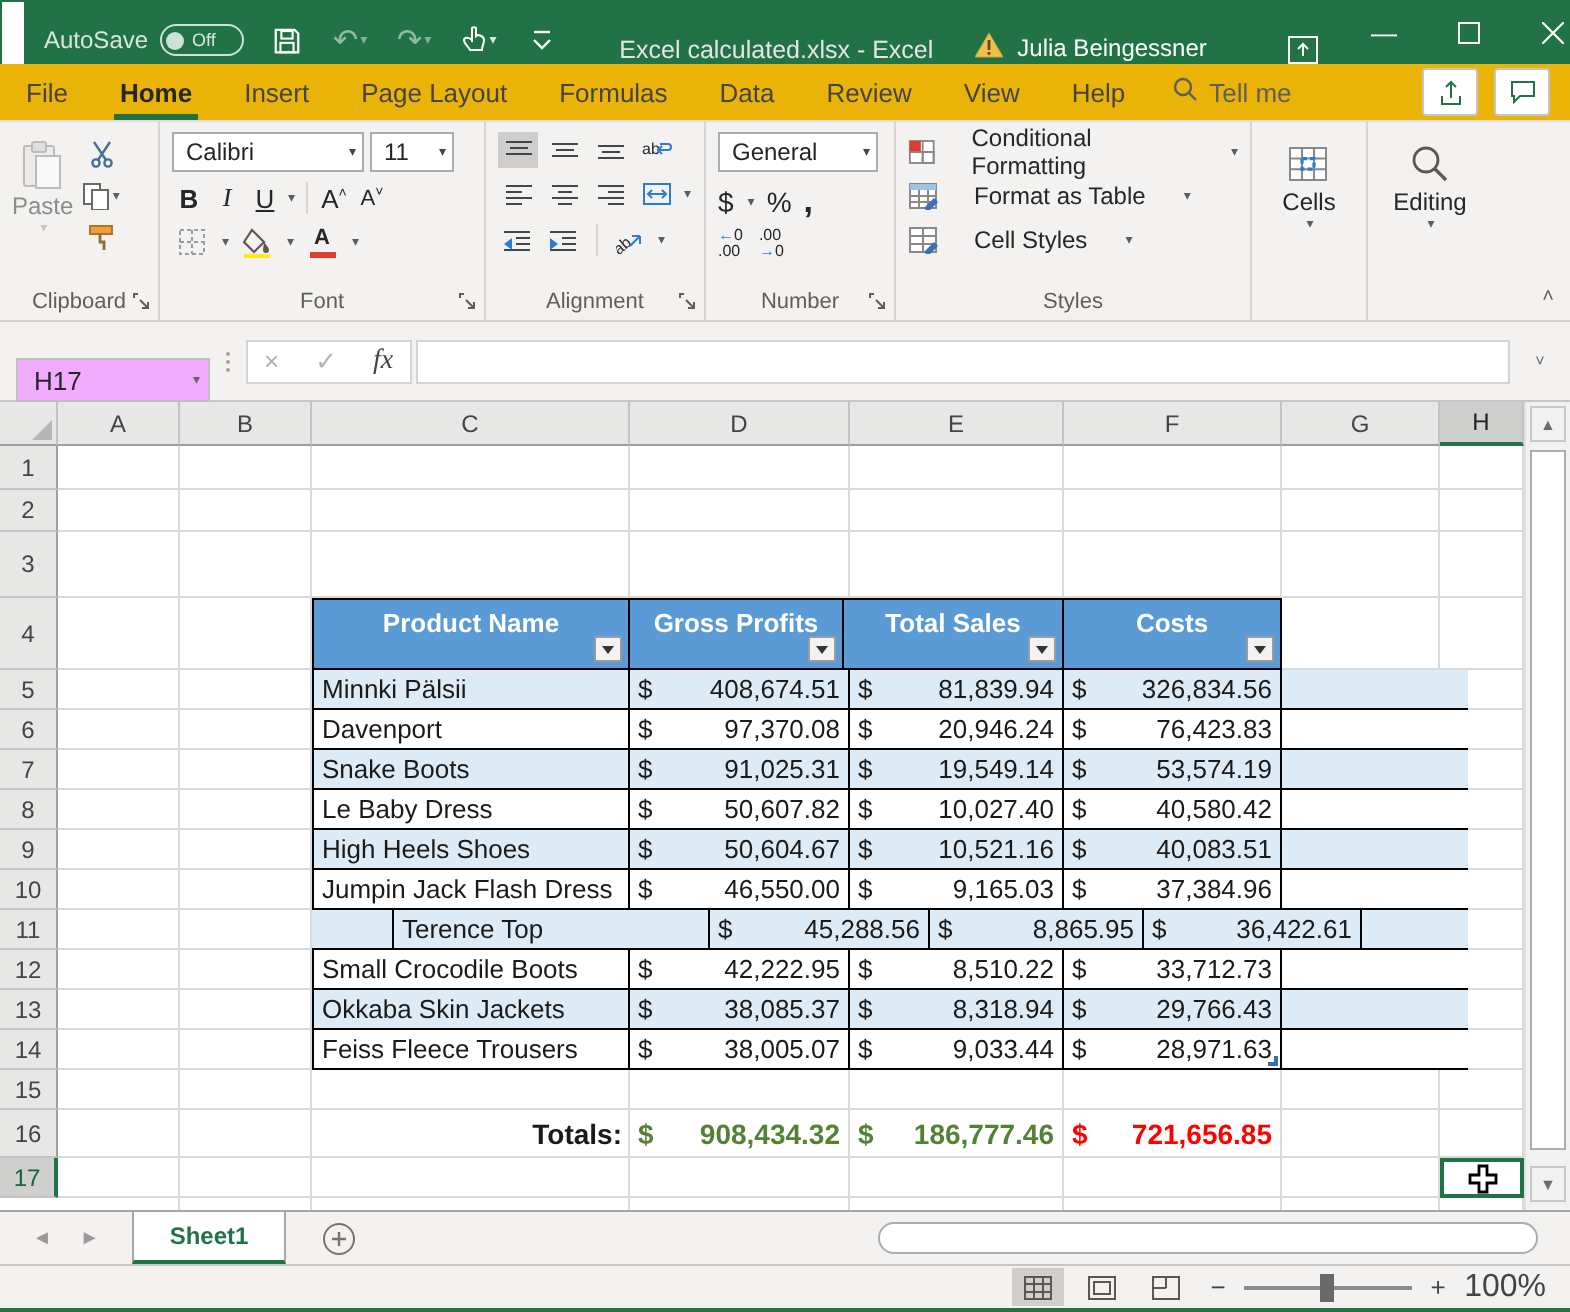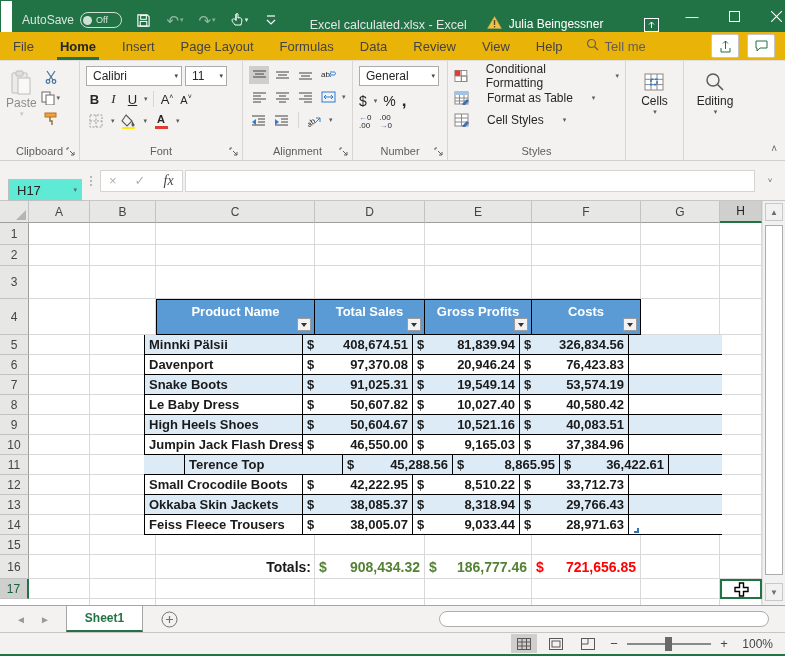--- a/index.html
+++ b/index.html
@@ -48,21 +48,21 @@
   .fontbtn{font-size:13px;color:#262626;width:17px;text-align:center;}
   .row-flex{display:flex;align-items:center;}
   .mini-sep{width:1px;height:16px;background:#d8d6d4;margin:0 3px;}
   .styles-item{display:flex;align-items:center;gap:18px;font-size:12px;color:#262626;height:22px;}
   .bigbtn{display:flex;flex-direction:column;align-items:center;justify-content:flex-start;padding-top:4px;font-size:12px;color:#262626;}
   .collapse-chev{position:absolute;right:8px;bottom:6px;color:#605e5c;font-size:10px;}
 
   
   .fbar{position:absolute;left:0;top:161px;width:785px;height:40px;background:#f3f2f1;display:flex;align-items:center;
     border-bottom:1px solid #c6c6c6;box-sizing:border-box;}
-  .namebox{margin-left:8px;width:74px;height:22px;background:#5eead4;border:1px solid #bfbfbf;display:flex;align-items:center;
+  .namebox{margin-left:8px;width:97px;height:22px;background:#f0abfc;border:1px solid #bfbfbf;display:flex;align-items:center;
     font-size:13px;color:#262626;padding:0 4px 0 8px;box-sizing:border-box;margin-top:19px;}
   .nb-arrow{margin-left:auto;font-size:7px;color:#666;}
   .grip-dots{width:12px;display:flex;flex-direction:column;align-items:center;gap:2px;margin:0 3px;}
   .grip-dots i{width:2px;height:2px;background:#a5a3a1;border-radius:50%;}
   .fx-box{height:22px;background:#fff;border:1px solid #d6d4d2;display:flex;align-items:center;padding:0 8px;gap:18px;box-sizing:border-box;}
   .fx-cancel{color:#b3b1af;font-size:13px;}
   .fx-enter{color:#b3b1af;font-size:13px;}
   .fx-fn{font-family:"Liberation Serif",serif;font-style:italic;font-size:14px;color:#444;}
   .formula-field{height:22px;background:#fff;border:1px solid #d6d4d2;flex:1;margin-left:2px;margin-right:6px;
     font-size:13px;padding:0 5px;display:flex;align-items:center;box-sizing:border-box;}
@@ -125,21 +125,21 @@
 
   
   .statusbar{position:absolute;left:0;top:632px;width:785px;height:24px;background:#f3f2f1;border-top:1px solid #c8c6c4;
     box-sizing:border-box;display:flex;align-items:center;border-bottom:2px solid var(--excel-green,#217346);}
   .sb-right{margin-left:auto;display:flex;align-items:center;gap:6px;padding-right:12px;}
   .viewbtn{width:26px;height:19px;display:flex;align-items:center;justify-content:center;}
   .viewbtn.active{background:#d0cecd;}
   .zoom-minus,.zoom-plus{color:#444;font-size:13px;width:14px;text-align:center;}
   .zoom-track{width:84px;height:2px;background:#8a8a8a;position:relative;}
   .zoom-thumb{position:absolute;left:38px;top:-6px;width:7px;height:14px;background:#696969;}
-  .zoom-label{font-size:12px;color:#444;min-width:36px;text-align:right;}
+  .zoom-label{font-size:16px;color:#444;min-width:36px;text-align:right;}
 </style>
 </head>
 <body>
 
 <div class="window">
 
   <div class="titlebar">
     <div class="tb-left">
       <div class="autosave">
         <span>AutoSave</span>
@@ -616,41 +616,41 @@
         <div class="gl-h" style="top: 397px; left: 29px; width: 733px;"></div>
       </div>
 
     <div class="xl-thead" style="left:156px;top:98px;">
       <div class="th first" style="width:159px;">
         <span>Product Name</span>
         <span class="filter-btn">
             <span class="fb-arrow"></span>
           </span>
       </div>
+      <div class="th" style="width:107px;">
+        <span>Gross Profits</span>
+        <span class="filter-btn">
+            <span class="fb-arrow"></span>
+          </span>
+      </div>
       <div class="th" style="width:110px;">
         <span>Total Sales</span>
         <span class="filter-btn">
             <span class="fb-arrow"></span>
           </span>
       </div>
-      <div class="th" style="width:107px;">
-        <span>Gross Profits</span>
-        <span class="filter-btn">
-            <span class="fb-arrow"></span>
-          </span>
-      </div>
       <div class="th" style="width:109px;">
         <span>Costs</span>
         <span class="filter-btn">
             <span class="fb-arrow"></span>
           </span>
       </div>
     </div>
 
-    <div id="table-body" style="position:absolute;left:144px;top:134px;width:578px;font-weight:bold;">
+    <div id="table-body" style="position:absolute;left:156px;top:134px;width:578px;">
         <div class="trow band">
           <div class="tcell first" style="width: 159px;">Minnki Pälsii</div>
           <div class="tcell" style="width: 110px;">
             <span class="cur">$</span>
             <span class="val">408,674.51</span>
           </div>
           <div class="tcell" style="width: 107px;">
             <span class="cur">$</span>
             <span class="val">81,839.94</span>
           </div>

